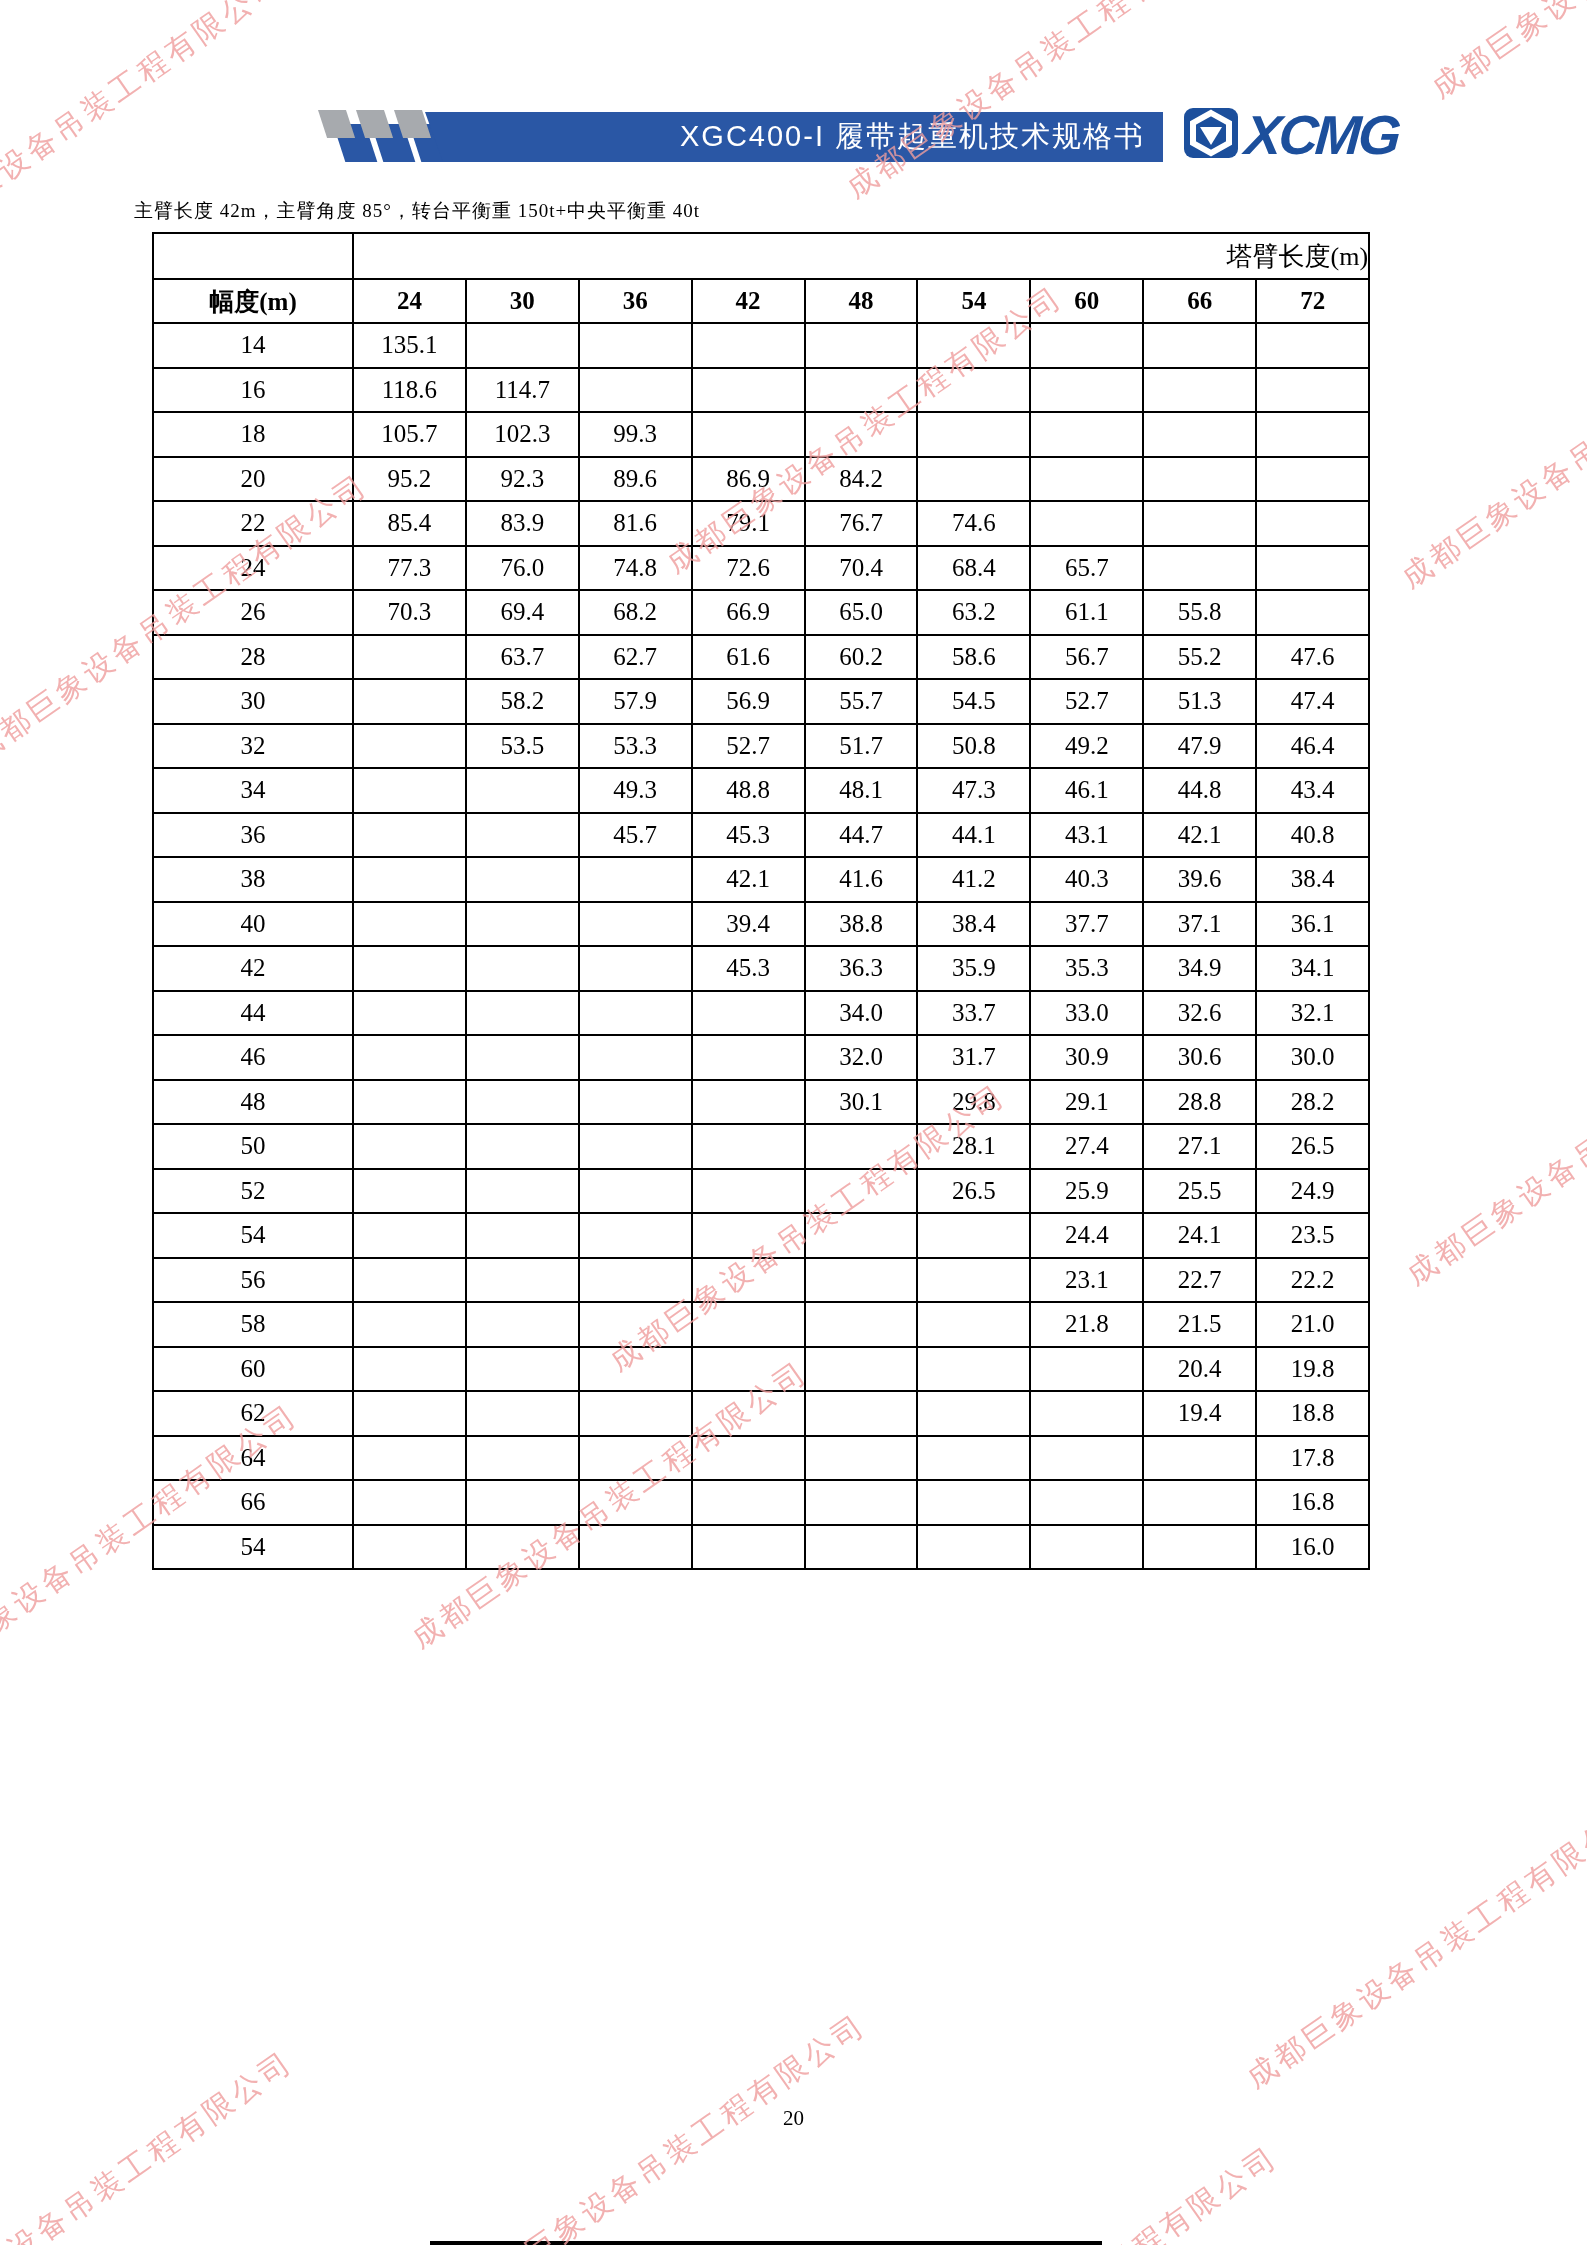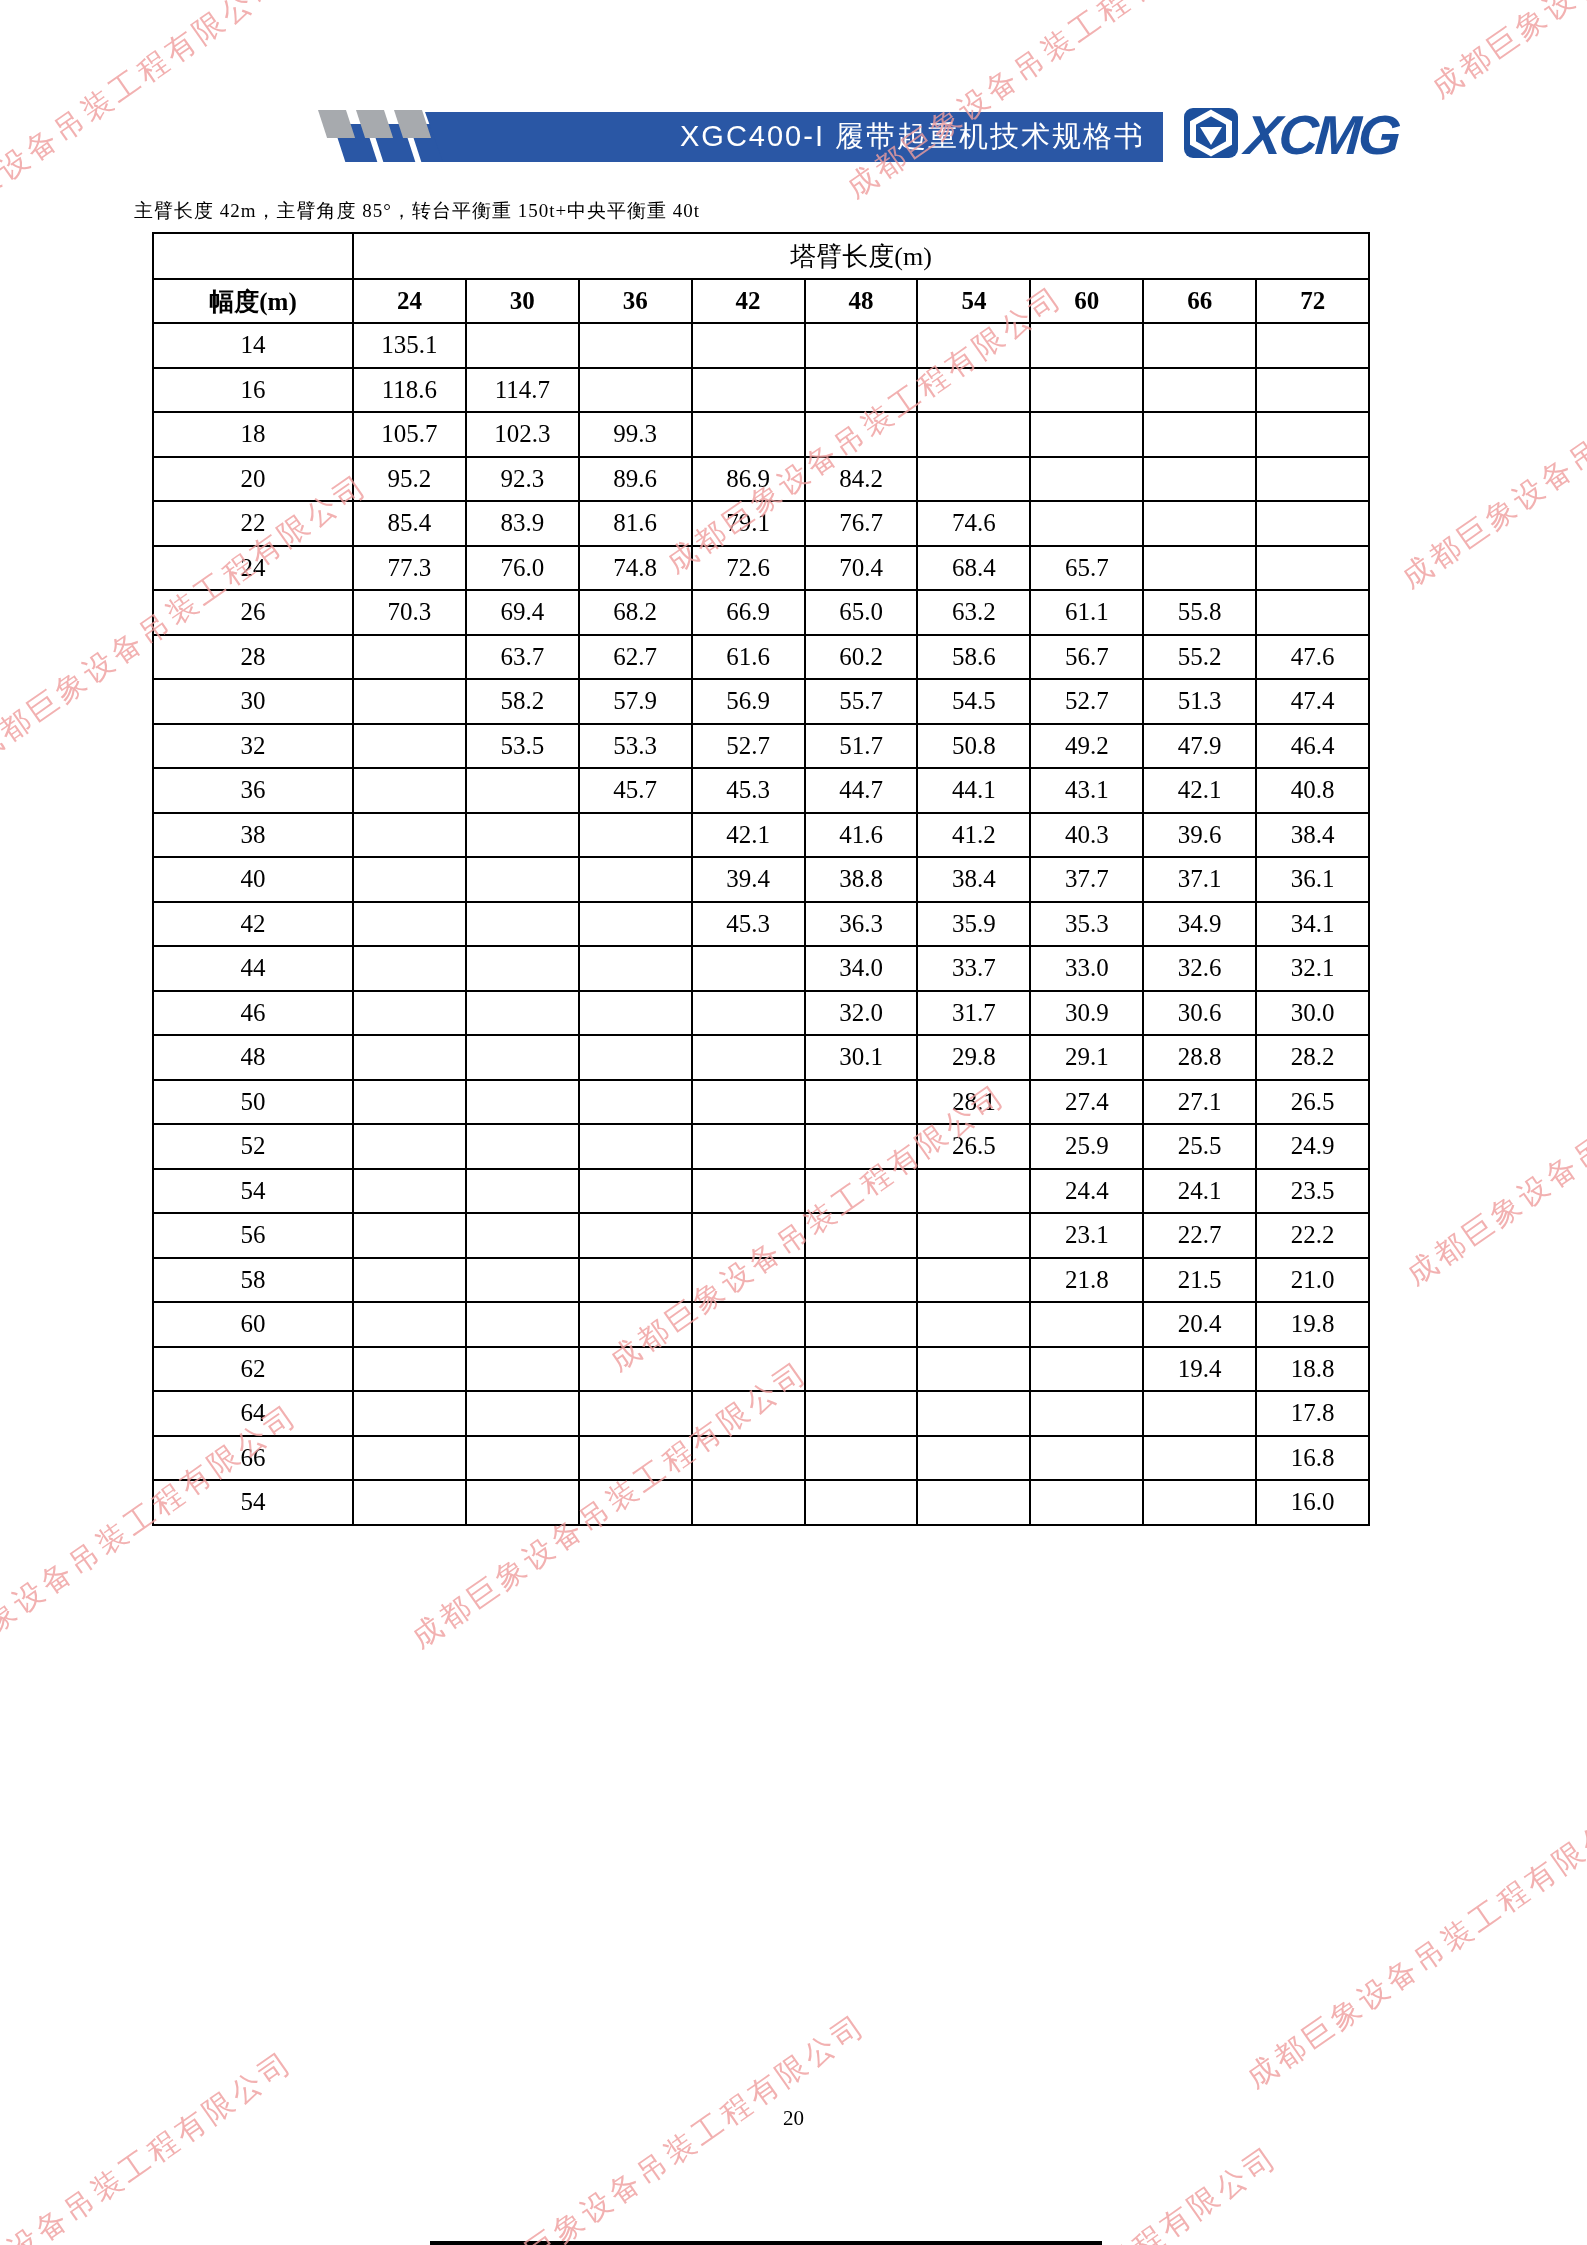--- a/index.html
+++ b/index.html
@@ -51,21 +51,21 @@
   
   #cap-table{
     position:absolute;left:152px;top:232px;width:1216px;z-index:2;
     border-collapse:collapse;table-layout:fixed;
     font-size:25px;
   }
   #cap-table td,#cap-table th{
     border:2px solid #000;text-align:center;vertical-align:middle;
     padding:0;font-weight:normal;overflow:hidden;
   }
-  #cap-table .hrow1 th{height:44px;font-size:26px;}
+  #cap-table .hrow1 th{height:44px;font-size:26px;text-align:right;}
   #cap-table .hrow2 th{height:42px;font-size:25px;font-weight:bold;}
   #cap-table tbody td{height:42.5px;}
 
   
   #page-number{
     position:absolute;left:0;top:2106px;width:1587px;text-align:center;
     font-size:21px;z-index:2;
   }
   #footer-rule{
     position:absolute;left:430px;top:2241px;width:672px;height:4px;background:#000;z-index:2;
@@ -238,20 +238,32 @@
           <td>53.5</td>
           <td>53.3</td>
           <td>52.7</td>
           <td>51.7</td>
           <td>50.8</td>
           <td>49.2</td>
           <td>47.9</td>
           <td>46.4</td>
         </tr>
         <tr>
+          <td>34</td>
+          <td></td>
+          <td></td>
+          <td>49.3</td>
+          <td>48.8</td>
+          <td>48.1</td>
+          <td>47.3</td>
+          <td>46.1</td>
+          <td>44.8</td>
+          <td>43.4</td>
+        </tr>
+        <tr>
           <td>36</td>
           <td></td>
           <td></td>
           <td>45.7</td>
           <td>45.3</td>
           <td>44.7</td>
           <td>44.1</td>
           <td>43.1</td>
           <td>42.1</td>
           <td>40.8</td>

